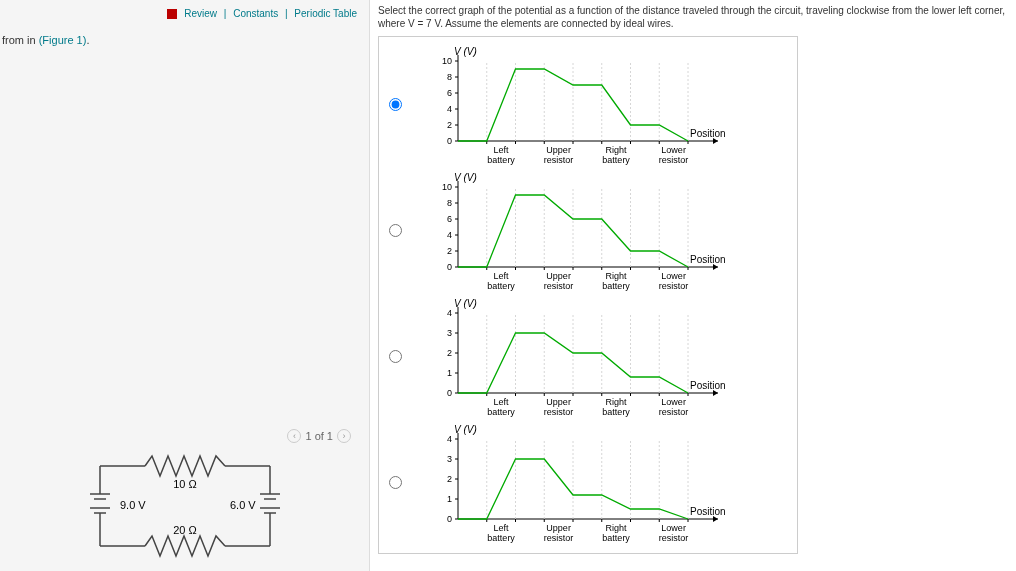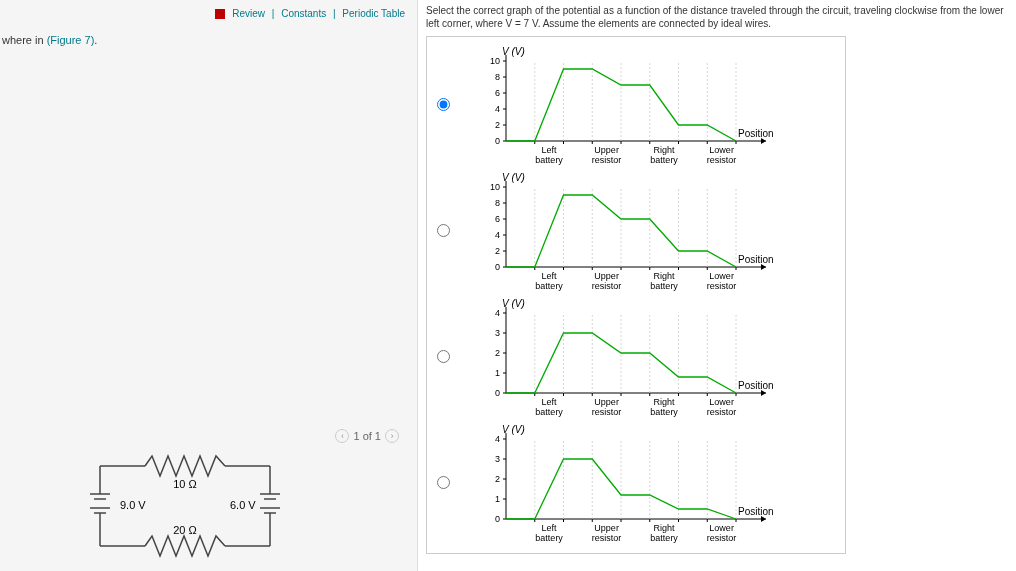--- a/index.html
+++ b/index.html
@@ -1,17 +1,17 @@
 <!DOCTYPE html>
 <html><head>
 <meta charset="utf-8">
 <style>
   * { box-sizing: border-box; margin: 0; padding: 0; }
   body { font-family: Arial, sans-serif; font-size: 11px; color: #333; background: #fff; display: flex; width: 1016px; height: 571px; }
-  .left-panel { width: 418px; background: #f5f5f5; position: relative; border-right: 1px solid #ddd; }
+  .left-panel { width: 370px; background: #f5f5f5; position: relative; border-right: 1px solid #ddd; }
   .top-links { position: absolute; top: 8px; right: 12px; font-size: 10px; }
   .top-links span { color: #007a8a; cursor: pointer; }
   .flag { display:inline-block; width:10px; height:10px; background:#b00; margin-right:4px; vertical-align:middle;}
   .sep { color: #bbb; margin: 0 4px; }
   .hint { position: absolute; top: 34px; left: 2px; color:#333; }
   .hint a { color: #007a8a; text-decoration: none; }
   .fig-nav { position: absolute; bottom: 128px; right: 18px; display:flex; align-items:center; gap:4px; color:#666; }
   .fig-nav .navbtn { border:1px solid #ccc; border-radius:50%; width:14px; height:14px; display:flex; align-items:center; justify-content:center; font-size:9px; color:#999; cursor:pointer; }
   .circuit { position:absolute; left:80px; bottom:5px; width:210px; height:120px; }
   .wire { stroke:#444; stroke-width:1.5; fill:none; }
@@ -36,21 +36,21 @@
 <div class="left-panel">
   <div class="top-links">
     <span class="flag"></span>
     <span>Review</span>
     <span class="sep">|</span>
     <span>Constants</span>
     <span class="sep">|</span>
     <span>Periodic Table</span>
   </div>
   <div class="hint">
-    <span>where in </span><a href="#">(Figure 7)</a><span>.</span>
+    <span>from in </span><a href="#">(Figure 1)</a><span>.</span>
   </div>
 
   <div class="fig-nav">
     <span class="navbtn">‹</span>
     <span>1 of 1</span>
     <span class="navbtn">›</span>
   </div>
 
   <svg class="circuit" viewBox="0 0 210 120">
 

